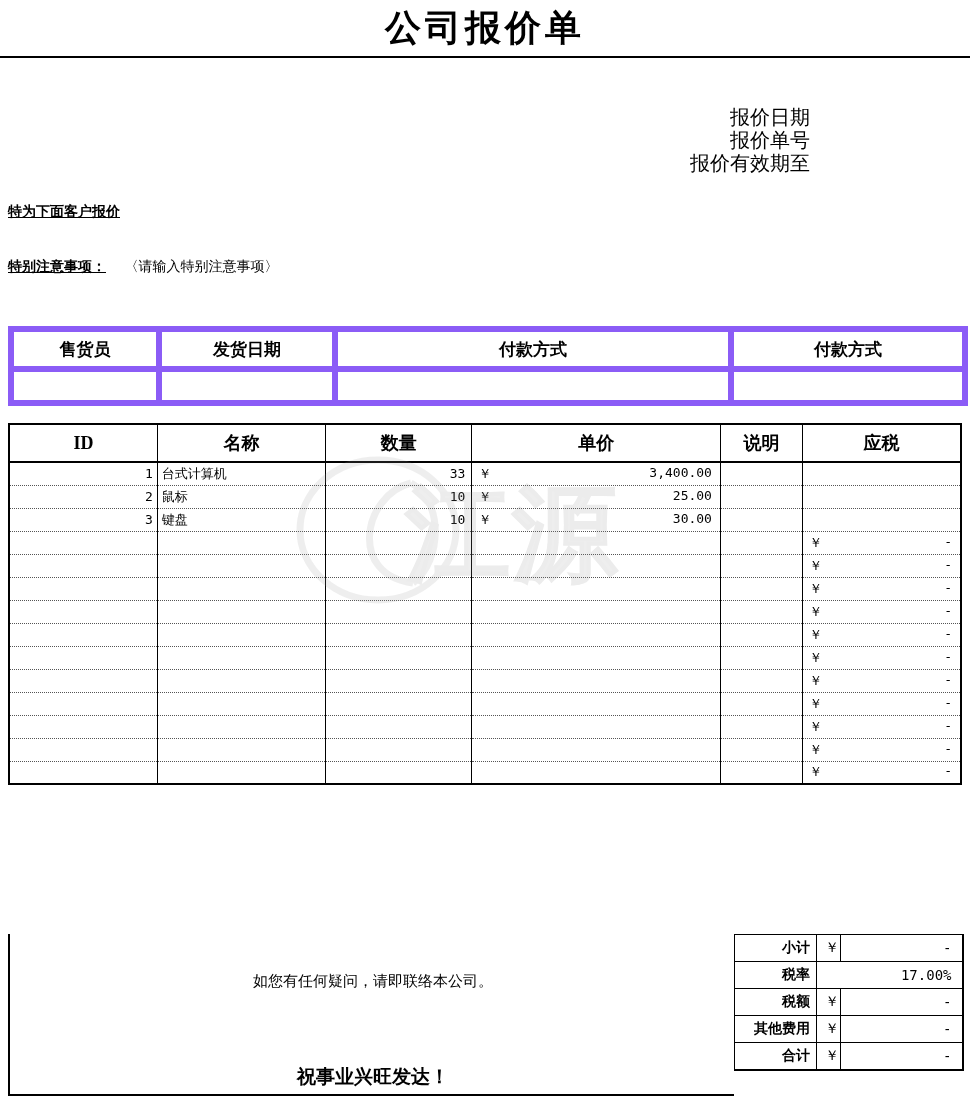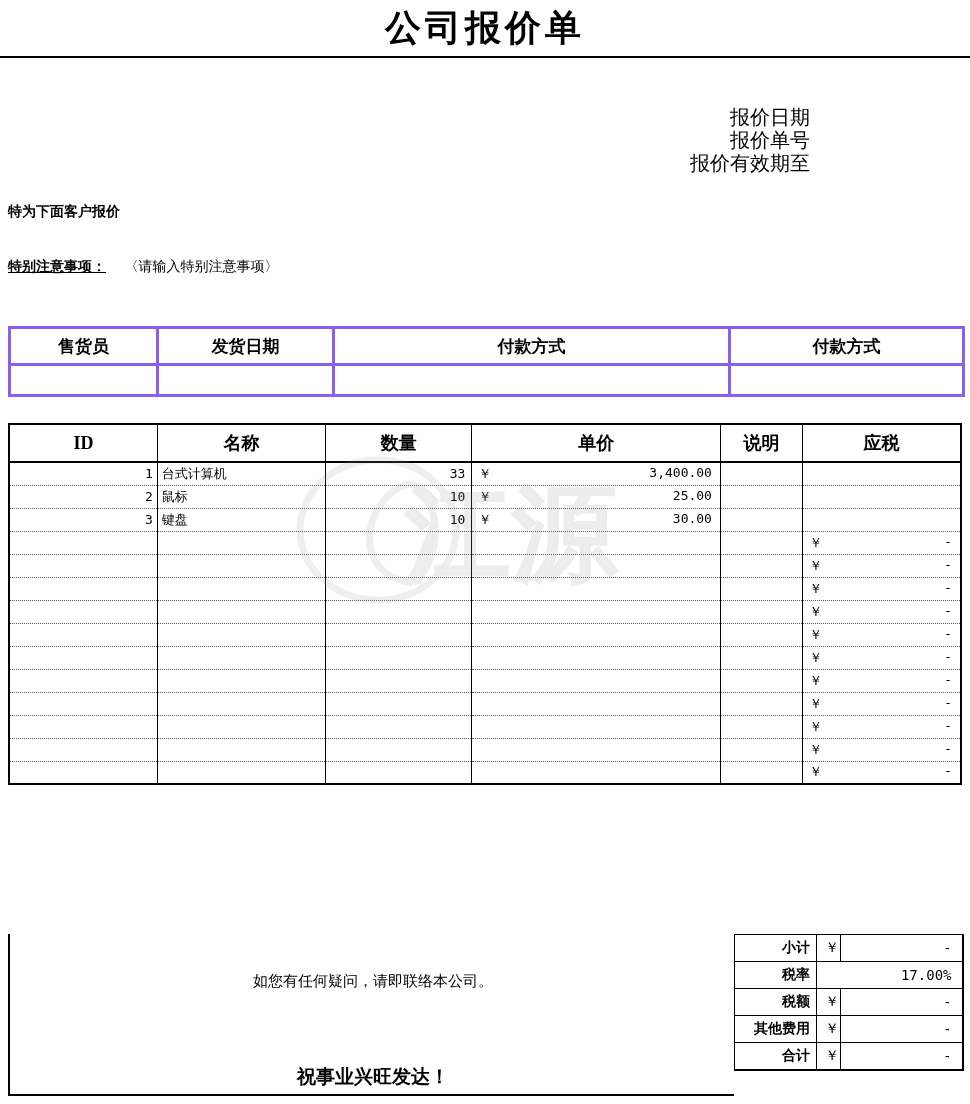--- a/index.html
+++ b/index.html
@@ -56,20 +56,21 @@
   }
   .meta div { white-space: nowrap; }
 
   
   .cust-line {
     position: absolute;
     left: 8px;
     top: 203px;
     font-size: 14px;
     font-weight: bold;
+    text-decoration: underline;
     font-family: "DejaVu Sans", sans-serif;
   }
 
   
   .notice-row {
     position: absolute;
     left: 8px;
     top: 258px;
     font-size: 14px;
     font-family: "DejaVu Sans", sans-serif;
@@ -98,21 +99,21 @@
 
   
   .ship-table {
     position: absolute;
     left: 8px;
     top: 326px;
     width: 954px;
     border: 2px solid #000;
   }
   .ship-table td {
-    border: 3px solid #8b5cf6;
+    border: 6px solid #8b5cf6;
     height: 34px;
     text-align: center;
     vertical-align: middle;
     font-size: 17px;
     font-weight: bold;
     font-family: "Liberation Serif", "DejaVu Serif", serif;
   }
   .ship-table tr.values td {
     height: 28px;
     font-weight: normal;

